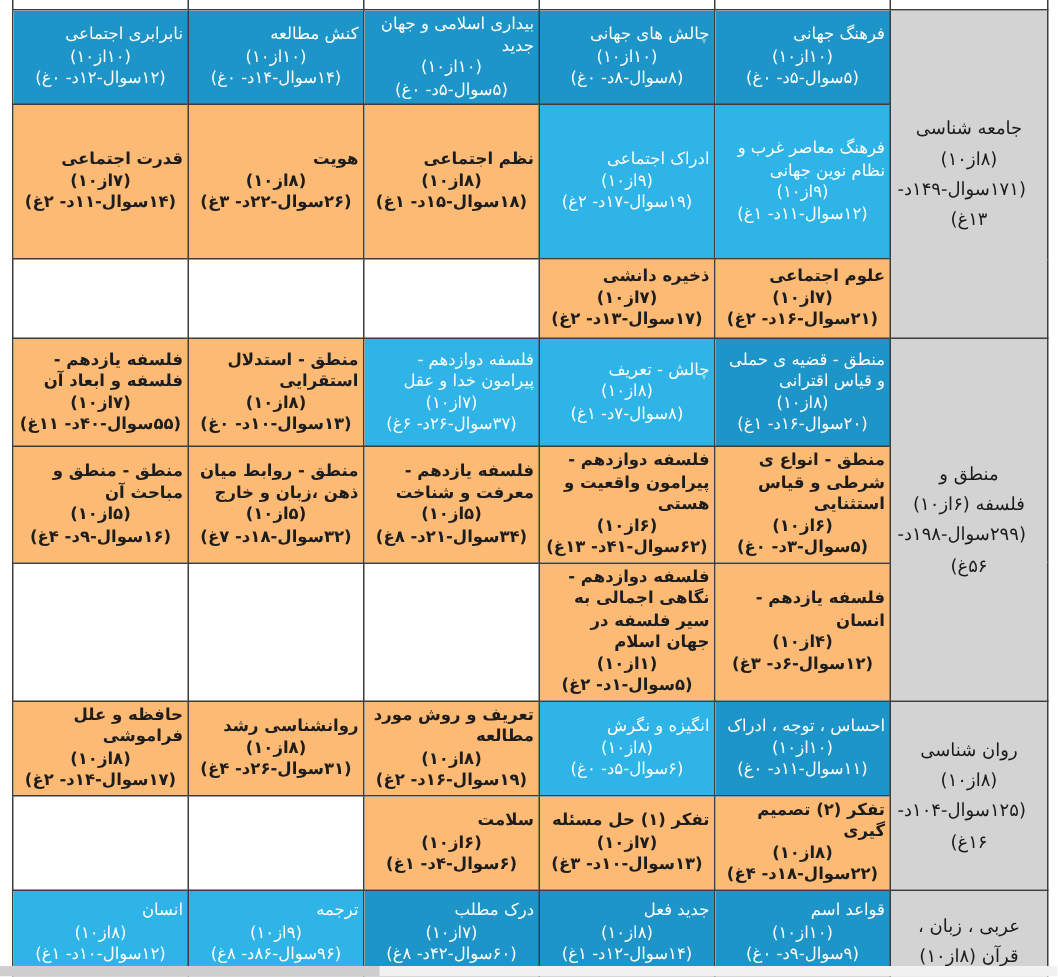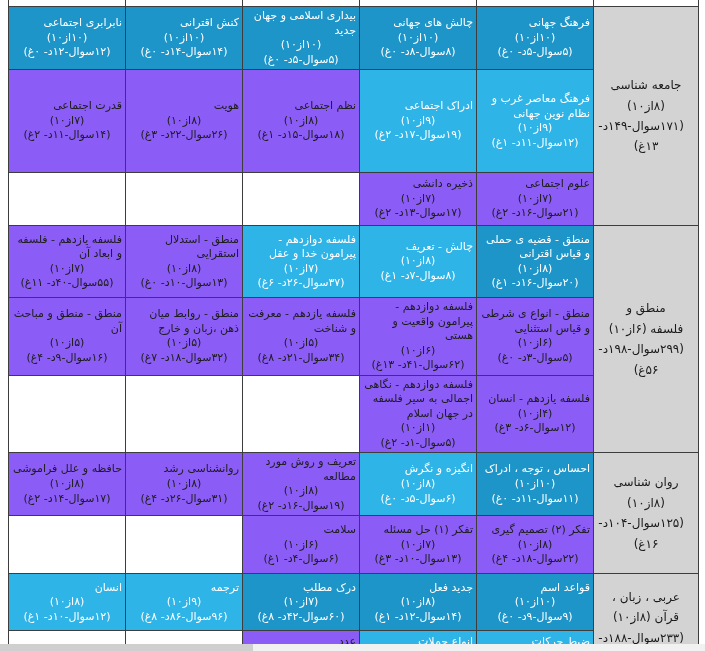--- a/index.html
+++ b/index.html
@@ -21,21 +21,21 @@
   }
   tr.sliver-row td{height:6px;background:#ffffff;padding:0;border-top:none;}
   td.cat-cell{
     background:#d3d3d3;color:#1a1a1a;
     text-align:center;font-size:12px;line-height:1.7;
     padding:2px 14px;
   }
   td.topic-cell{font-size:11px;line-height:1.32;}
   td.tone-dark{background:#1e95c8;color:#ffffff;}
   td.tone-light{background:#2fb4e8;color:#ffffff;}
-  td.tone-white{background:#8b5cf6;color:#1d1d1d;}
+  td.tone-white{background:#fdba74;color:#1d1d1d;font-weight:bold;}
   td.tone-empty{background:#ffffff;}
   .topic-title{text-align:right;}
   .topic-score,.topic-stats{text-align:center;}
   .hscrollbar{
     position:absolute;left:0;top:644px;width:705px;height:7px;
     background:#f1f1f1;
   }
   .hscrollbar-thumb{
     position:absolute;left:0;top:0;width:253px;height:7px;
     background:#cfcfcf;
@@ -76,21 +76,21 @@
           <div class="topic-title">چالش های جهانی</div>
           <div class="topic-score">(۱۰از۱۰)</div>
           <div class="topic-stats">(۸سوال-۸د- ۰غ)</div>
         </td>
         <td class="topic-cell tone-dark">
           <div class="topic-title">بیداری اسلامی و جهان جدید</div>
           <div class="topic-score">(۱۰از۱۰)</div>
           <div class="topic-stats">(۵سوال-۵د- ۰غ)</div>
         </td>
         <td class="topic-cell tone-dark">
-          <div class="topic-title">کنش اقترانی</div>
+          <div class="topic-title">کنش مطالعه</div>
           <div class="topic-score">(۱۰از۱۰)</div>
           <div class="topic-stats">(۱۴سوال-۱۴د- ۰غ)</div>
         </td>
         <td class="topic-cell tone-dark">
           <div class="topic-title">نابرابری اجتماعی</div>
           <div class="topic-score">(۱۰از۱۰)</div>
           <div class="topic-stats">(۱۲سوال-۱۲د- ۰غ)</div>
         </td>
       </tr>
       <tr style="height: 103px;">

